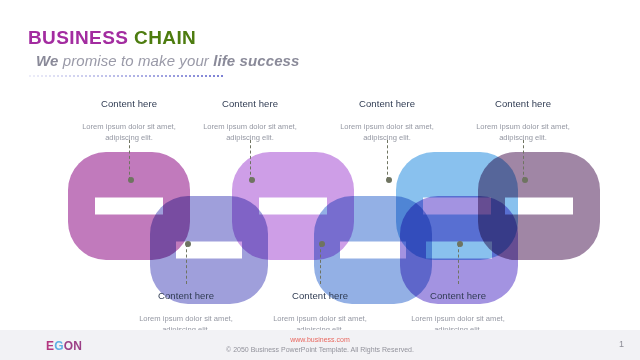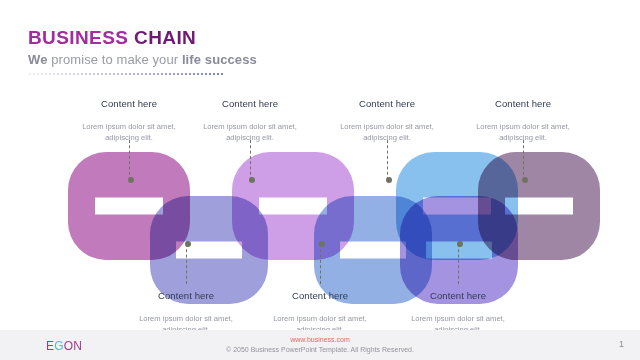--- a/index.html
+++ b/index.html
@@ -18,27 +18,29 @@
   
   #header { position: absolute; left: 28px; top: 28px; }
   #title {
     font-size: 19px;
     font-weight: bold;
     letter-spacing: 0.4px;
     line-height: 1.05;
     white-space: nowrap;
   }
   #title .t1 { color: #a32ca0; }
-  #title .t2 { color: #701a75; }
+  #title .t2 { color: #4d7c0f; }
   #subtitle {
     margin-top: 4px;
-    font-size: 13px;
+    font-size: 15px;
+    font-style: italic;
     color: #9a9aa8;
     white-space: nowrap;
     letter-spacing: 0.1px;
+    margin-left: 8px;
   }
   #subtitle .b { font-weight: bold; color: #8a8a99; }
   #dotline {
     margin-top: 5px;
     height: 4px;
     width: 196px;
     background-image: radial-gradient(circle, currentColor 45%, transparent 48%);
     background-size: 4px 4px;
     background-repeat: repeat-x;
     color: #7b7fd4;
@@ -109,21 +111,21 @@
   #footer {
     position: absolute;
     left: 0; bottom: 0;
     width: 640px; height: 30px;
     background: #f2f2f5;
   }
   #logo {
     position: absolute;
     left: 16px; top: 9px;
     font-size: 12px;
-    font-weight: normal;
+    font-weight: bold;
     letter-spacing: 0.2px;
     padding-left: 30px;
   }
   #logo .e { color: #b4377f; }
   #logo .g { color: #5fb0e5; }
   #logo .on { color: #9b3f86; }
   #foot-center {
     position: absolute;
     left: 0; right: 0; top: 5px;
     text-align: center;

